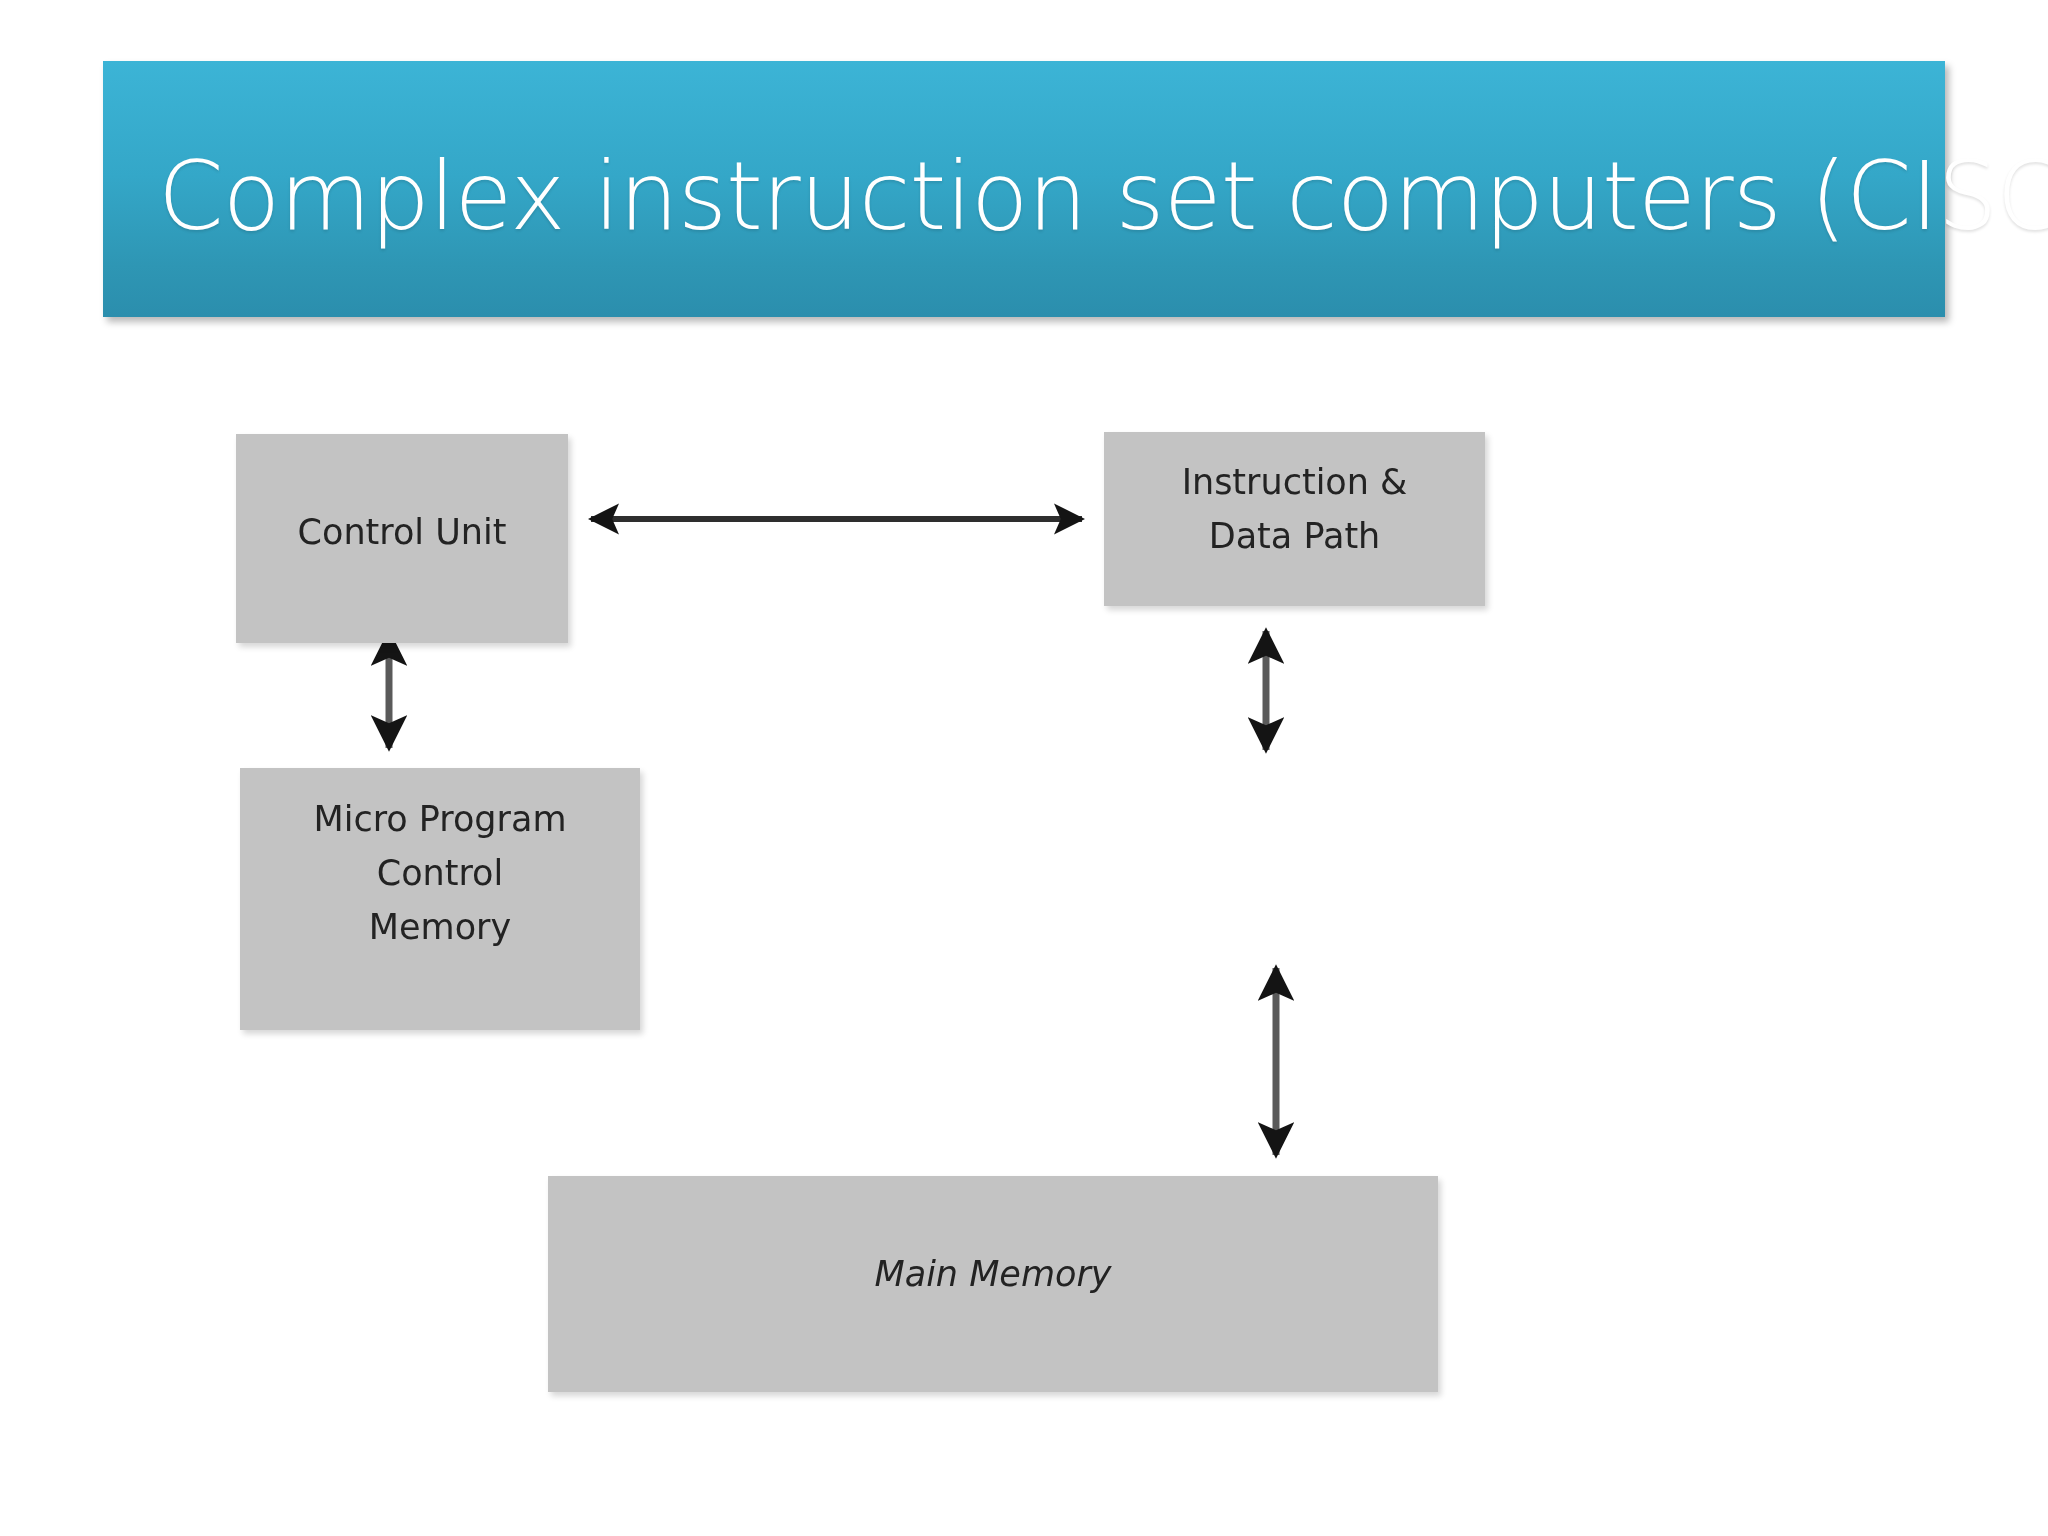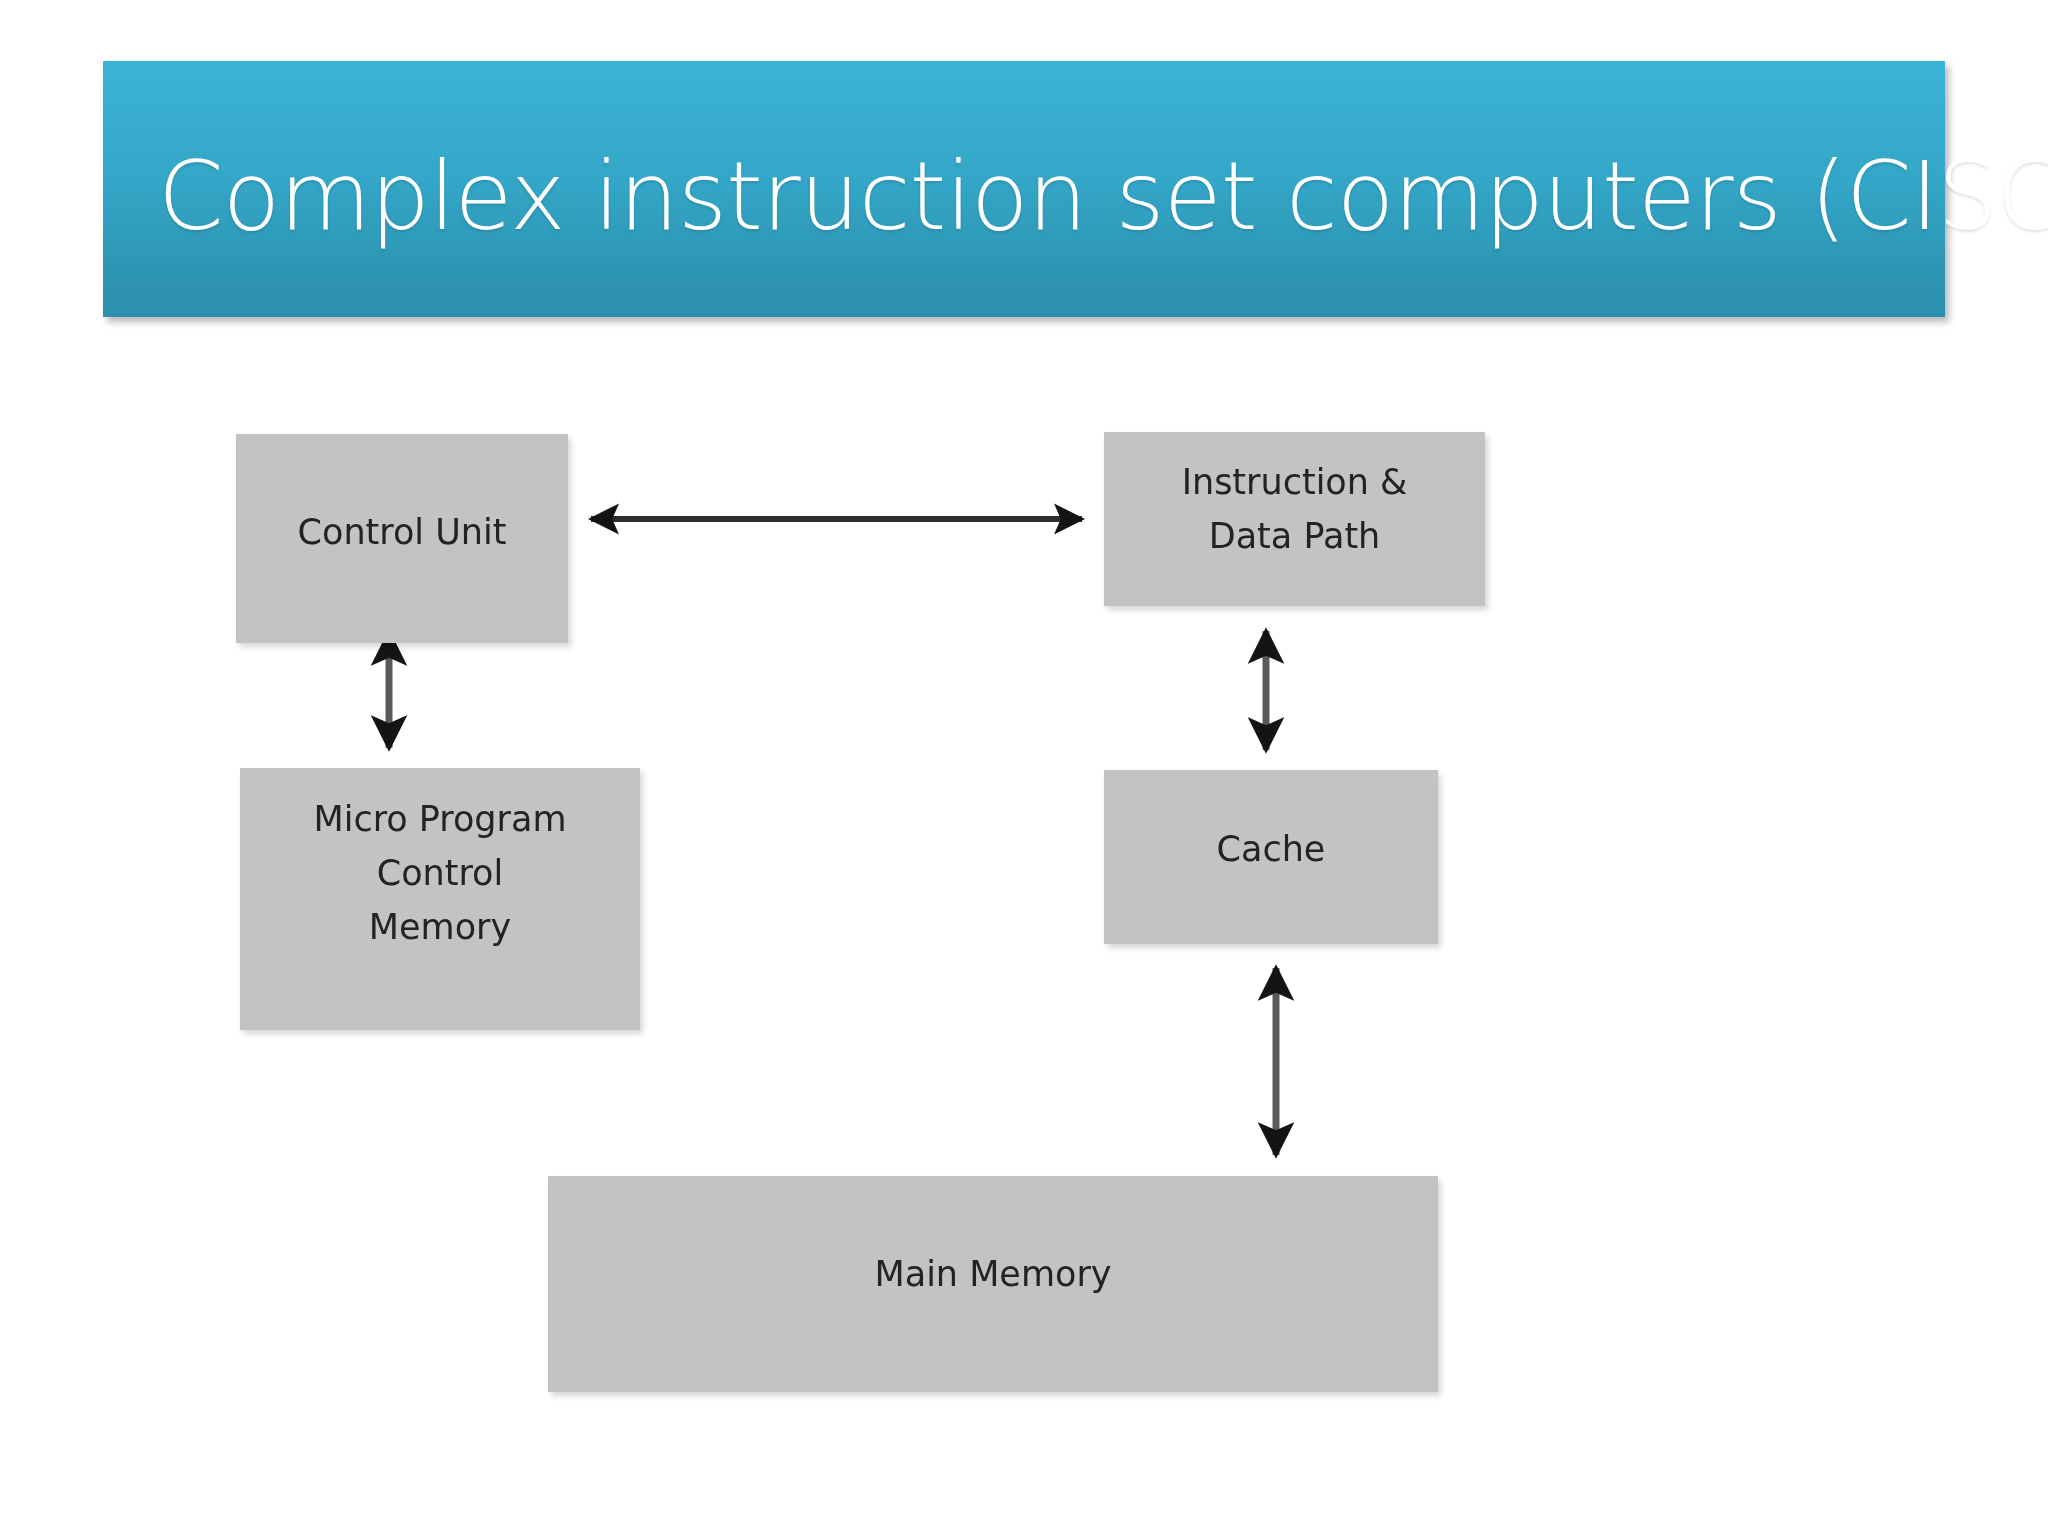--- a/index.html
+++ b/index.html
@@ -76,21 +76,21 @@
   #box-instruction-data  { left: 1104px; top: 432px;  width: 381px; height: 174px; }
   #box-instruction-data .node-label { position: relative; top: -10px; }
 
   #box-micro-program     { left: 240px;  top: 768px;  width: 400px; height: 262px; }
   #box-micro-program .node-label { position: relative; top: -26px; }
 
   #box-cache             { left: 1104px; top: 770px;  width: 334px; height: 174px; }
   #box-cache .node-label { position: relative; top: -8px; }
 
   #box-main-memory       { left: 548px;  top: 1176px; width: 890px; height: 216px; }
-  #box-main-memory .node-label { position: relative; top: -10px; }
+  #box-main-memory .node-label { position: relative; top: -10px; font-style: italic; }
 
   
   #connectors {
     position: absolute;
     left: 0;
     top: 0;
     width: 2048px;
     height: 1536px;
     pointer-events: none;
   }
@@ -131,21 +131,18 @@
     <span class="node-label">Instruction &amp;
 Data Path</span>
   </div>
 
   <div class="node-box" id="box-micro-program">
     <span class="node-label">Micro Program
 Control
 Memory</span>
   </div>
 
-  <div class="node-box" id="box-cache">
-    <span class="node-label">Cache</span>
-  </div>
 
   <div class="node-box" id="box-main-memory">
     <span class="node-label">Main Memory</span>
   </div>
 
 </div>
 
 </body></html>

